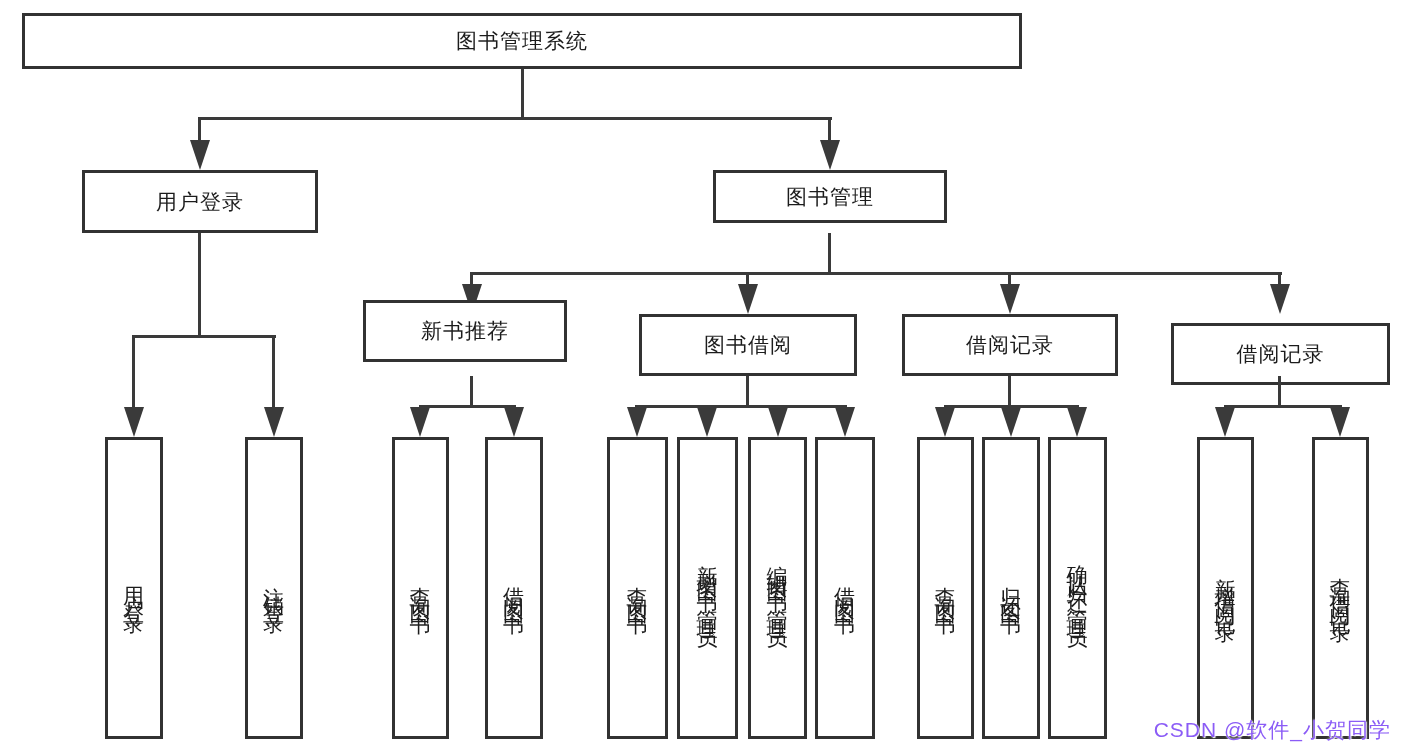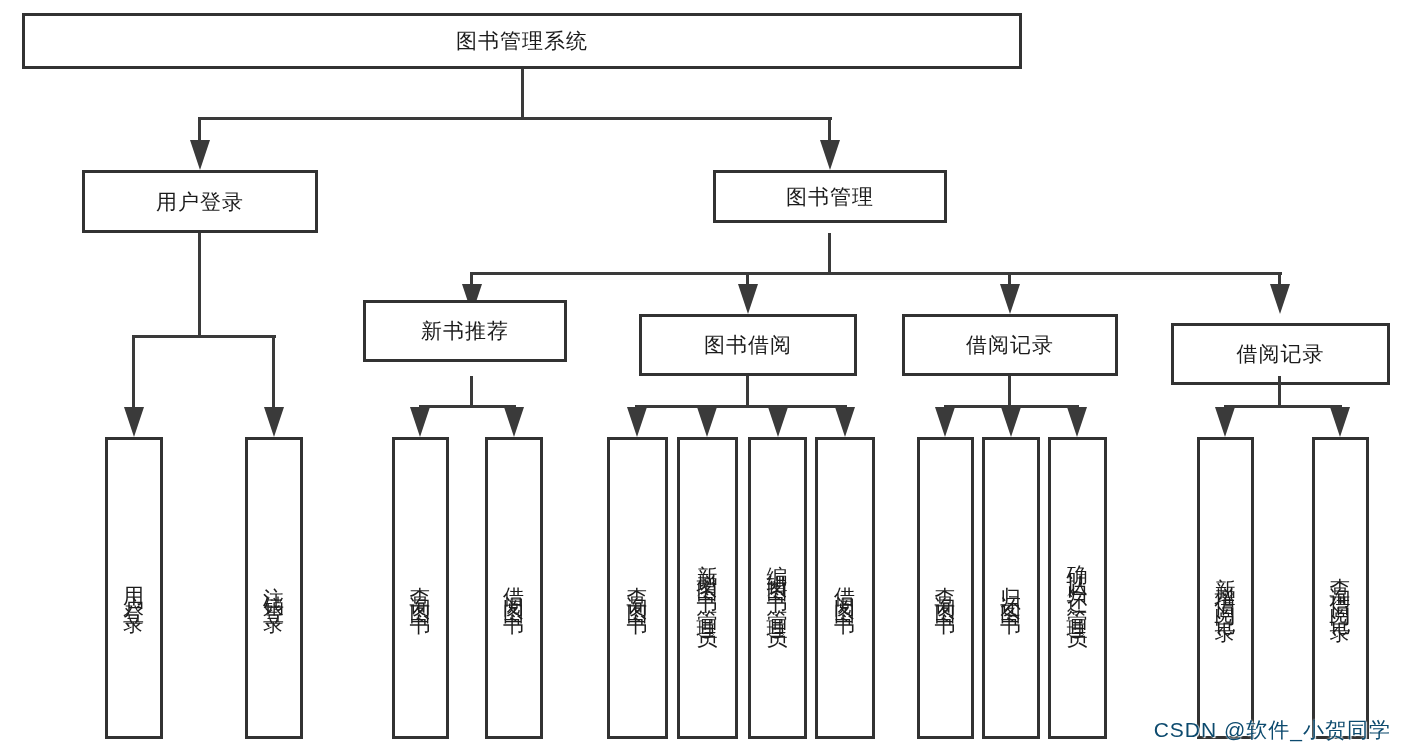--- a/index.html
+++ b/index.html
@@ -44,21 +44,21 @@
     width:0; height:0;
     border-left:10px solid transparent;
     border-right:10px solid transparent;
     border-top:30px solid #3a3a3a;
   }
   
   .watermark {
     position:absolute;
     right:14px; bottom:3px;
     font-size:21px;
-    color:#0c4a6e;
+    color:#8b5cf6;
     letter-spacing:1px;
     text-shadow:0 0 2px #ffffff, 1px 1px 1px #ffffff;
     z-index:6;
     white-space:nowrap;
   }
 </style>
 </head>
 <body>
 
 <div class="stage">

